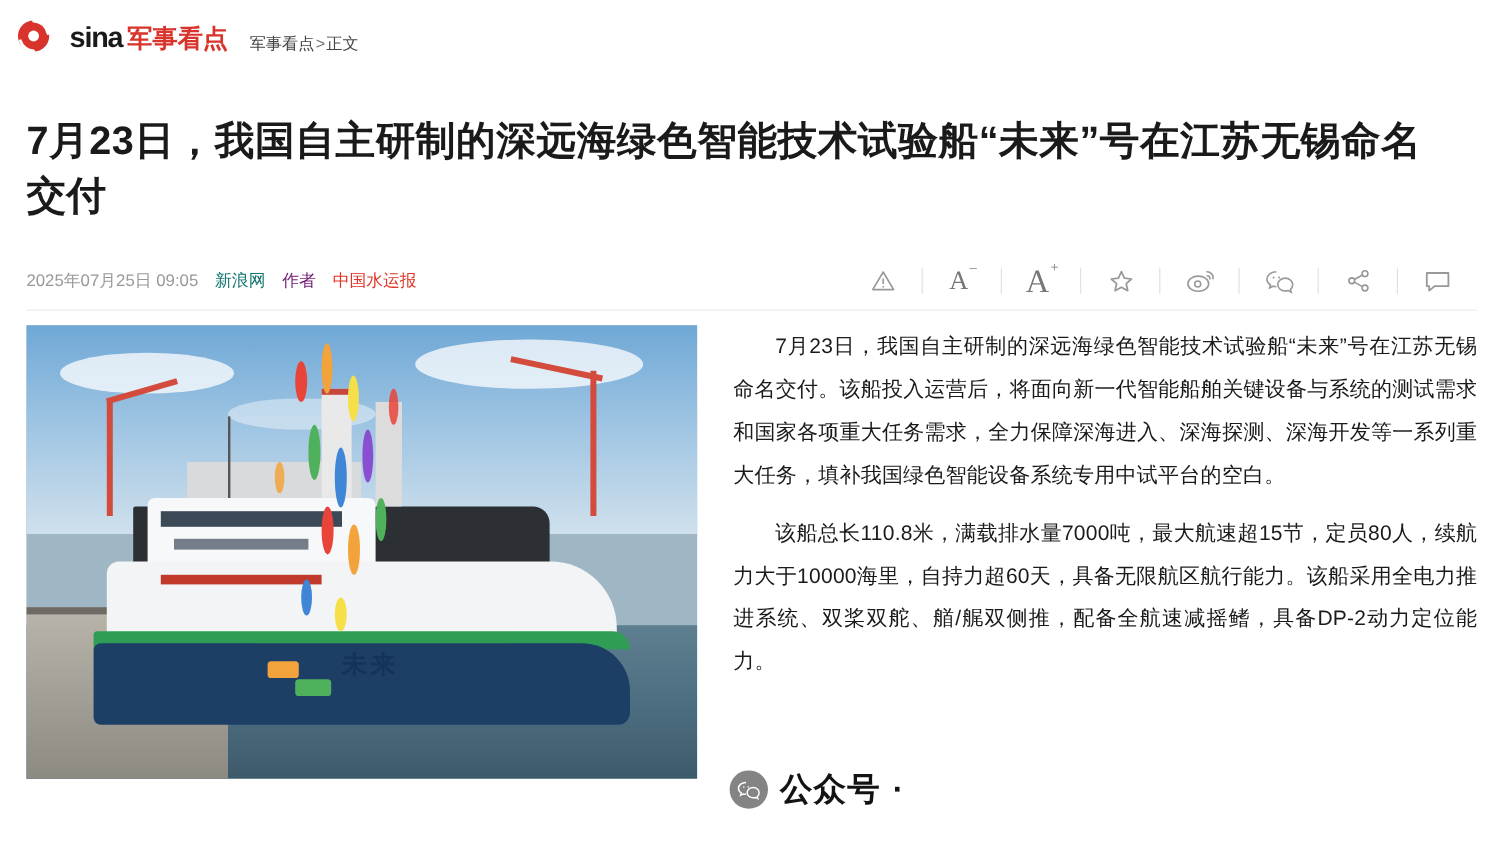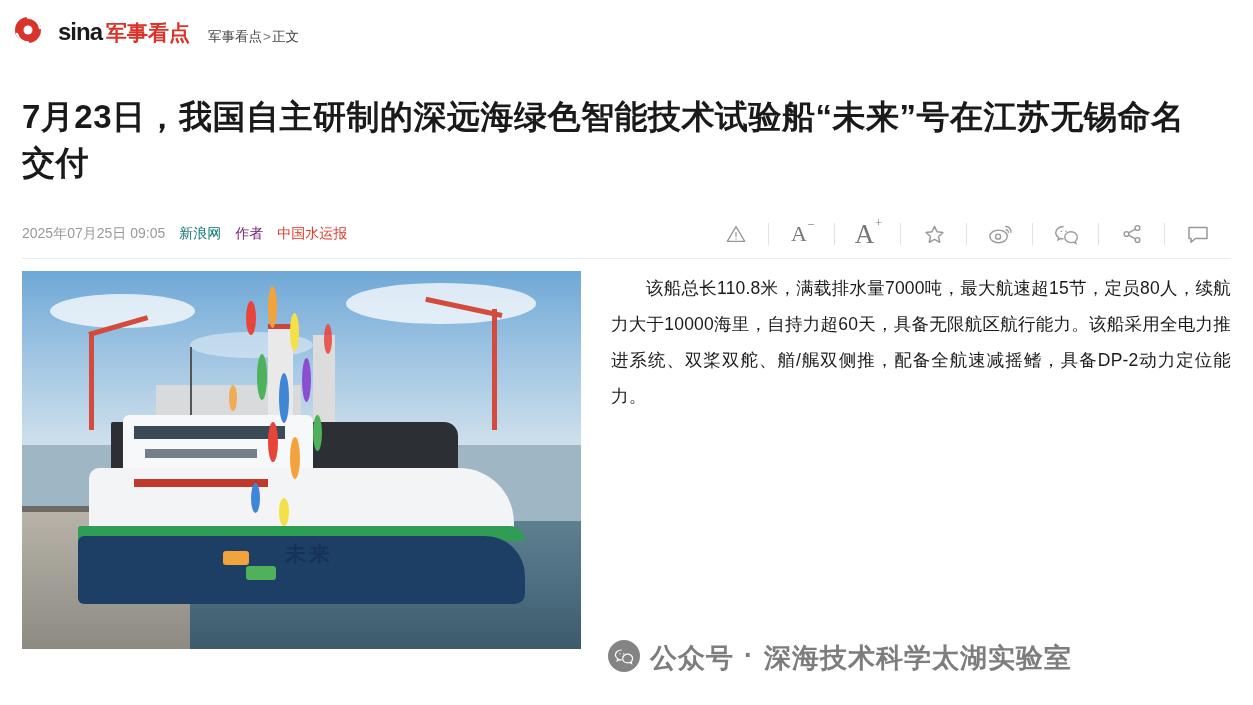--- a/index.html
+++ b/index.html
@@ -169,23 +169,23 @@
     text-indent: 2em;
     text-align: justify;
   }
 
   
   .watermark {
     position: absolute;
     left: 608px;
     top: 640px;
     display: flex;
-    align-items: flex-start;
+    align-items: center;
     gap: 10px;
-    color: #737373;
+    color: #000000;
     font-size: 27px;
     font-weight: bold;
     letter-spacing: 1px;
     opacity: 0.92;
   }
   .wm-circle {
     width: 32px;
     height: 32px;
     border-radius: 50%;
     background: #7a7a7a;
@@ -396,29 +396,29 @@
     <div class="confetti" style="left:52%;top:38%;width:9px;height:36px;background:#4fb15c;"></div>
     <div class="confetti" style="left:41%;top:56%;width:9px;height:30px;background:#3f86d6;"></div>
     <div class="confetti" style="left:46%;top:60%;width:10px;height:28px;background:#f6e04a;"></div>
     <div class="confetti" style="left:37%;top:30%;width:8px;height:26px;background:#f2a33c;opacity:.85;"></div>
     <div class="confetti" style="left:54%;top:14%;width:8px;height:30px;background:#e8443a;opacity:.85;"></div>
     <div class="confetti" style="left:36%;top:74%;width:26px;height:14px;background:#f2a33c;border-radius:3px;"></div>
     <div class="confetti" style="left:40%;top:78%;width:30px;height:14px;background:#4fb15c;border-radius:3px;"></div>
   </div>
 
   <div class="article-text">
+    <p>7月23日，我国自主研制的深远海绿色智能技术试验船“未来”号在江苏无锡命名交付。该船投入运营后，将面向新一代智能船舶关键设备与系统的测试需求和国家各项重大任务需求，全力保障深海进入、深海探测、深海开发等一系列重大任务，填补我国绿色智能设备系统专用中试平台的空白。</p>
     <p>该船总长110.8米，满载排水量7000吨，最大航速超15节，定员80人，续航力大于10000海里，自持力超60天，具备无限航区航行能力。该船采用全电力推进系统、双桨双舵、艏/艉双侧推，配备全航速减摇鳍，具备DP-2动力定位能力。</p>
   </div>
 </div>
 
 <div class="watermark">
   <span class="wm-circle">
     <svg width="20" height="18" viewBox="0 0 26 22" fill="none" stroke="#ffffff" stroke-width="1.6">
       <path d="M10 3.2 C5.3 3.2 1.8 6.2 1.8 9.7 C1.8 11.7 3 13.4 4.9 14.6 L4.2 17.2 L7 15.7 C7.9 15.9 8.9 16 10 16"></path>
       <circle cx="7.6" cy="8.2" r="0.9" fill="#ffffff" stroke="none"></circle>
       <circle cx="12.4" cy="8.2" r="0.9" fill="#ffffff" stroke="none"></circle>
       <path d="M24.2 14.3 C24.2 11.2 21.3 8.7 17.7 8.7 C14.1 8.7 11.2 11.2 11.2 14.3 C11.2 17.4 14.1 19.9 17.7 19.9 C18.6 19.9 19.4 19.8 20.2 19.5 L22.8 20.8 L22.2 18.6 C23.4 17.6 24.2 16.1 24.2 14.3 Z"></path>
     </svg>
   </span>
   <span>公众号</span>
   <span>·</span>
-  <span>深海技术科学太湖实验室</span>
 </div>
 
 </body></html>

